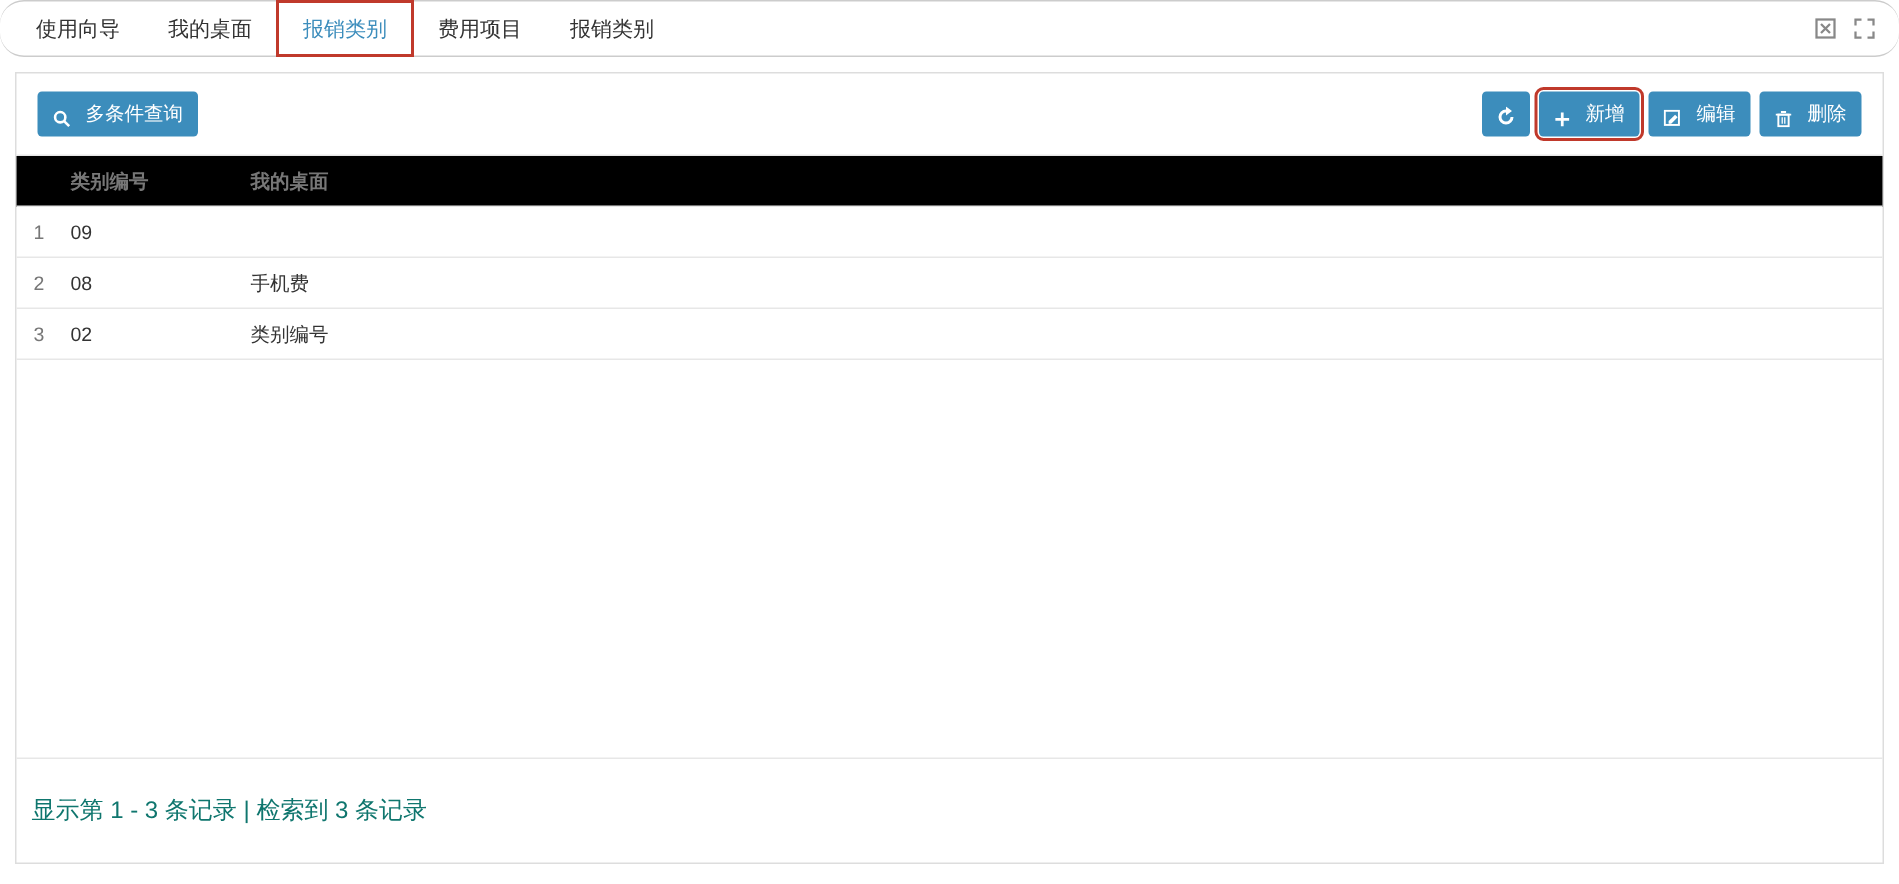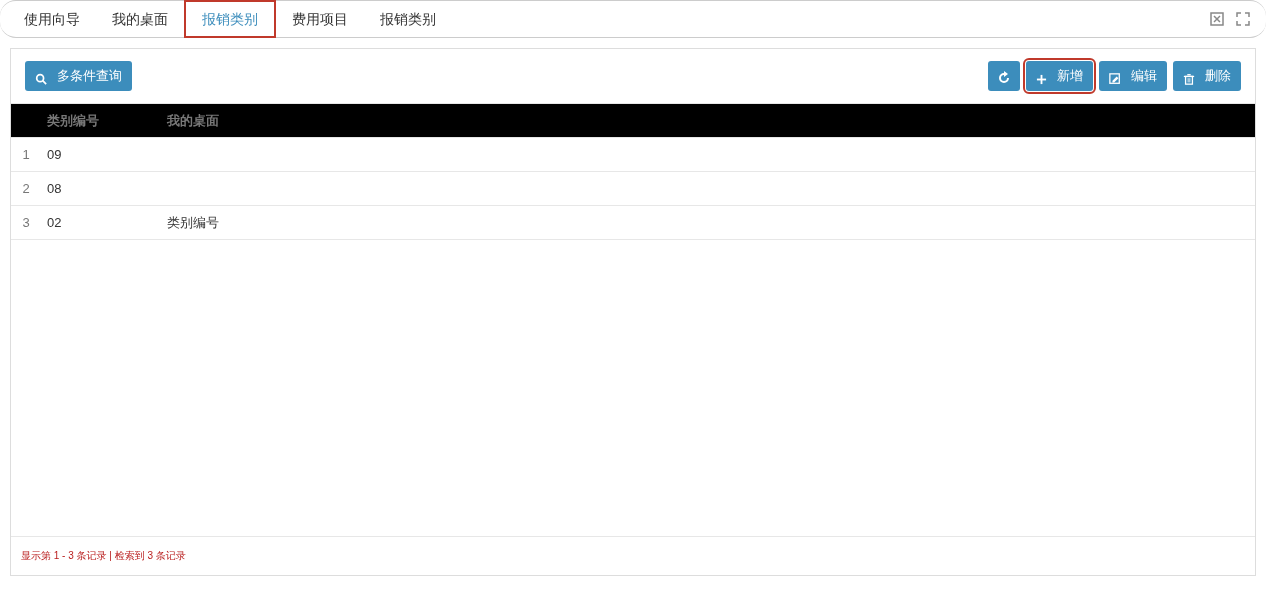--- a/index.html
+++ b/index.html
@@ -103,23 +103,23 @@
     .col-idx { width: 30px; text-align: center; color: #777; flex-shrink: 0;}
     .col-code { width: 120px; padding-left: 6px; flex-shrink: 0;}
     .col-name { flex: 1; padding-left: 6px; }
     .trow { color: #333; }
     .trow .col-idx { color: #777; }
     .table-body-fill {
       flex: 1;
     }
     .footer {
       border-top: 1px solid #e7e7e7;
-      padding: 12px 10px;
-      color: #b91c1c;
-      font-size: 10px;
+      padding: 24px 10px;
+      color: #0f766e;
+      font-size: 16px;
     }
     svg { display: block; }
   </style>
 </head>
 <body>
 
 <div class="tabbar">
   <div class="tab">使用向导</div>
   <div class="tab">我的桌面</div>
   <div class="tab active">报销类别</div>
@@ -201,20 +201,21 @@
       <div class="col-code">类别编号</div>
       <div class="col-name">我的桌面</div>
     </div>
     <div class="trow">
       <div class="col-idx">1</div>
       <div class="col-code">09</div>
     </div>
     <div class="trow">
       <div class="col-idx">2</div>
       <div class="col-code">08</div>
+      <div class="col-name">手机费</div>
     </div>
     <div class="trow">
       <div class="col-idx">3</div>
       <div class="col-code">02</div>
       <div class="col-name">类别编号</div>
     </div>
   </div>
 
   <div class="table-body-fill"></div>
 

